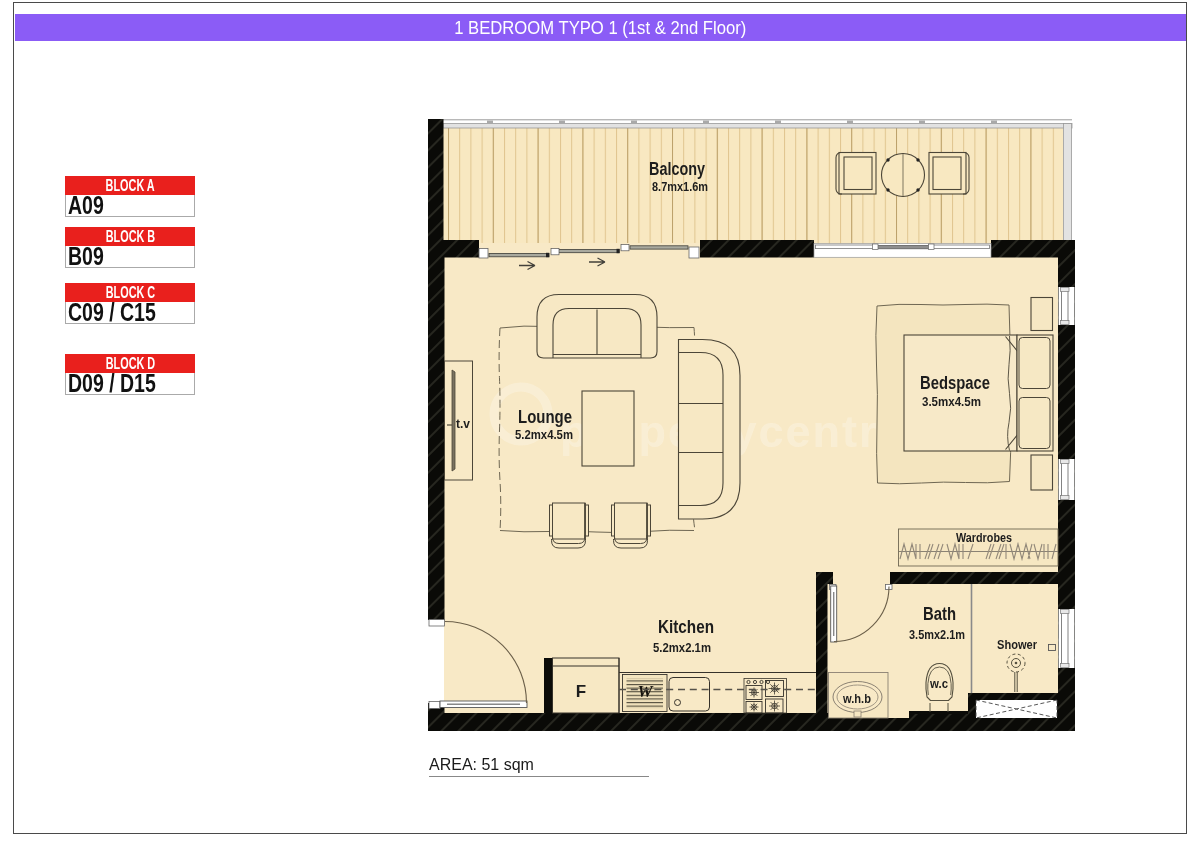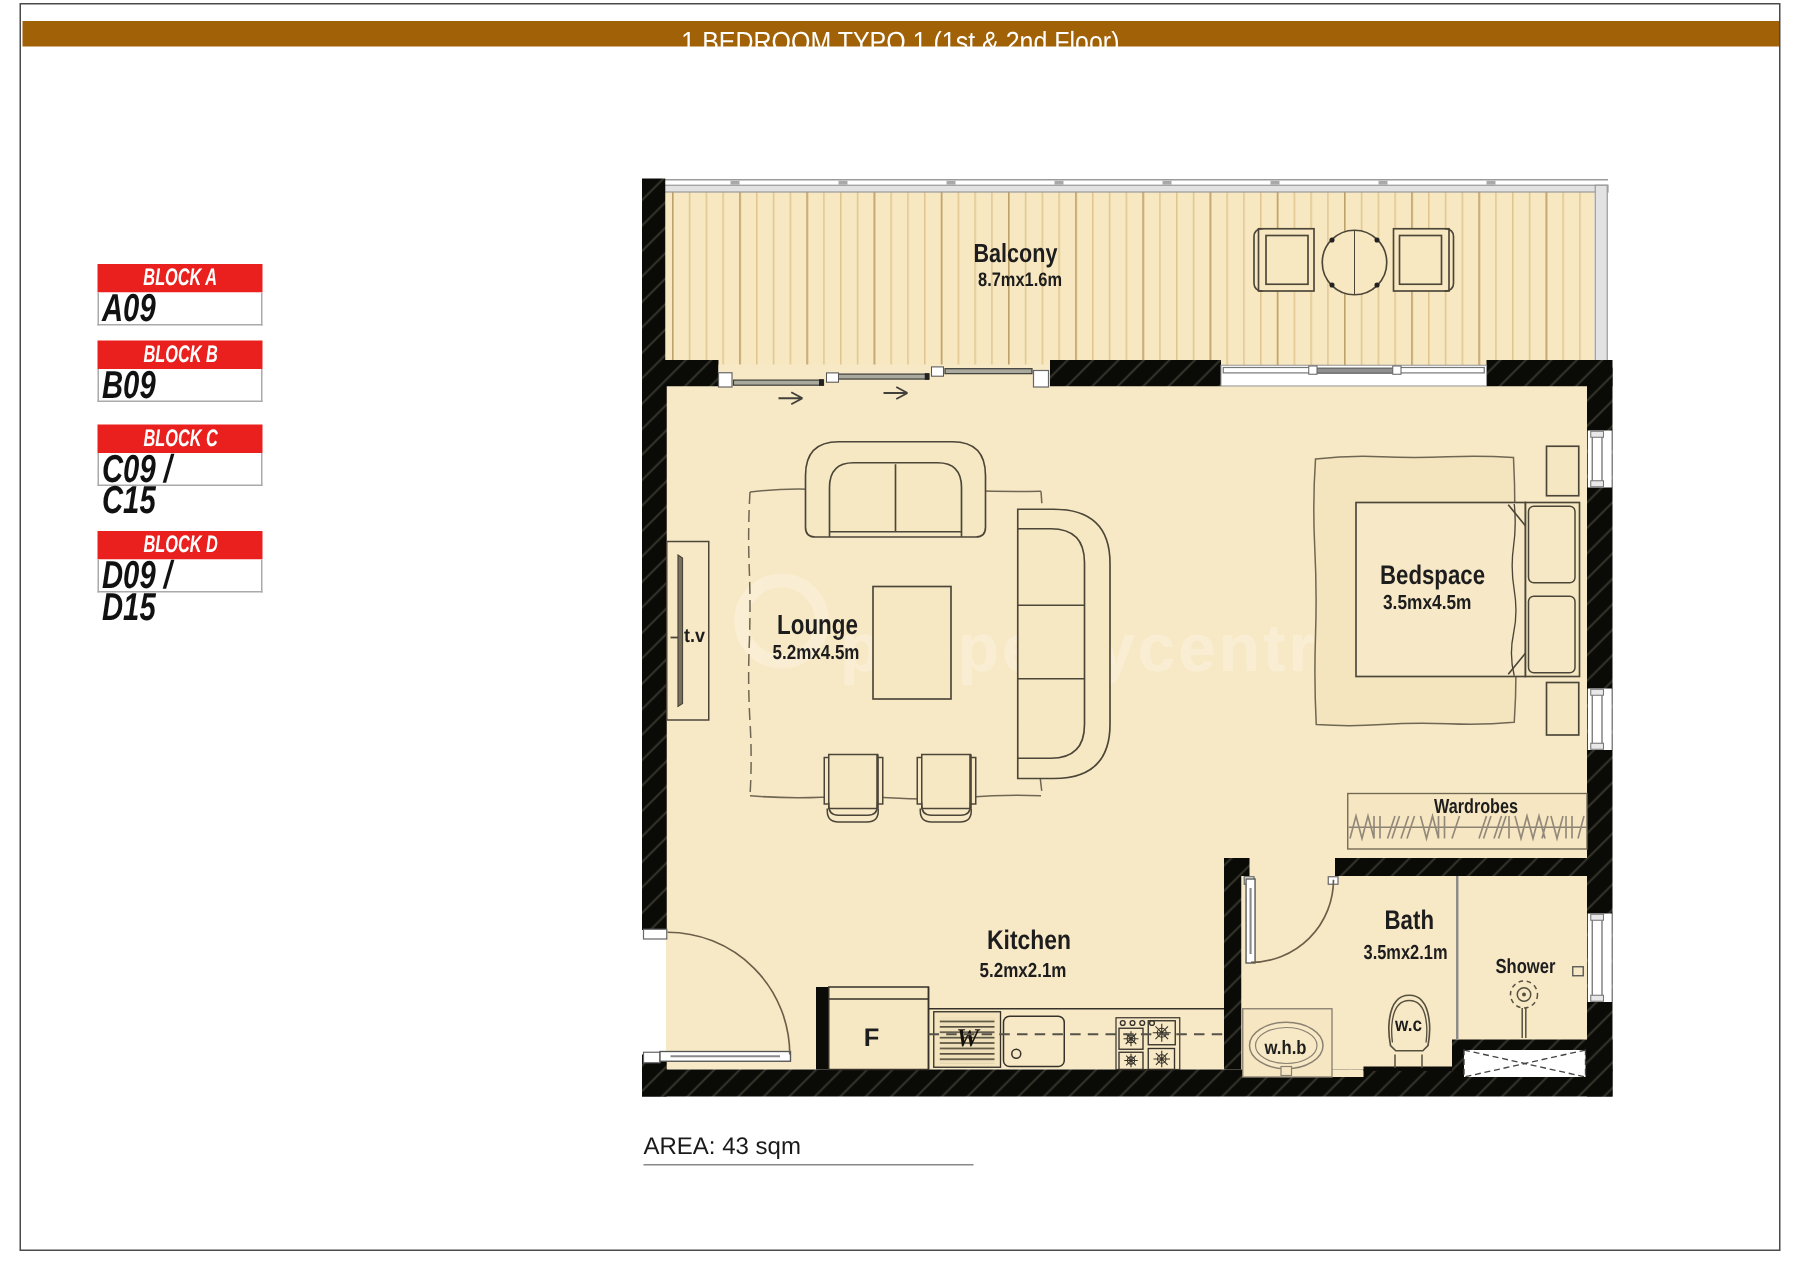--- a/index.html
+++ b/index.html
@@ -1,21 +1,21 @@
 <!DOCTYPE html>
 <html><head>
 <meta charset="utf-8">
 <style>
   html,body{margin:0;padding:0;background:#fff;}
   body{width:1200px;height:848px;position:relative;font-family:"Liberation Sans",sans-serif;overflow:hidden;}
   .frame{position:absolute;left:13px;top:2px;width:1172px;height:830px;border:1px solid #4a4a4a;}
-  .titlebar{position:absolute;left:15px;top:14px;width:1171px;height:17px;background:#a16207;color:#fff;
+  .titlebar{position:absolute;left:15px;top:14px;width:1171px;height:27px;background:#8b5cf6;color:#fff;
     font-size:18.5px;text-align:center;line-height:27px;}
   .titlebar span{display:inline-block;transform:scaleX(0.9);transform-origin:center;}
-  .blk{position:absolute;left:65px;width:110px;font-style:italic;}
+  .blk{position:absolute;left:65px;width:130px;}
   .blkhead{height:19px;background:#e9201d;color:#fff;font-weight:bold;font-size:16px;line-height:19px;text-align:center;}
   .blkhead span,.blkbody span{display:inline-block;transform:scaleX(0.68);transform-origin:center;}
   .blkbody{height:21px;background:#fff;border:1px solid #aaa;border-top:none;font-weight:bold;font-size:26px;
     line-height:21px;color:#111;}
   .blkbody span{transform-origin:left center;margin-left:2px;transform:scaleX(0.75);}
   .area{position:absolute;left:429px;top:756px;font-size:16px;color:#1a1a1a;}
   .areal{position:absolute;left:429px;top:776px;width:220px;border-top:1px solid #888;}
 </style>
 </head>
 <body>
@@ -37,21 +37,21 @@
 <div class="blk" style="top:283px">
     <div class="blkhead"><span>BLOCK C</span></div>
     <div class="blkbody"><span>C09 / C15</span></div>
   </div>
 
 <div class="blk" style="top:354px">
     <div class="blkhead"><span>BLOCK D</span></div>
     <div class="blkbody"><span>D09 / D15</span></div>
   </div>
 
-<div class="area">AREA: 43 sqm</div>
+<div class="area">AREA: 51 sqm</div>
 <div class="areal"></div>
 
 <svg width="1200" height="848" viewBox="0 0 1200 848" style="position:absolute;left:0;top:0" fill="none" stroke-linecap="butt">
 <defs>
   <pattern id="hatch" width="12" height="12" patternUnits="userSpaceOnUse" patternTransform="rotate(-45)">
     <rect width="12" height="12" fill="#0a0a07"></rect>
     <line x1="0" y1="1" x2="12" y2="1" stroke="#3a3a30" stroke-width="1.2"></line>
   </pattern>
   <pattern id="deck" width="11.2" height="8" patternUnits="userSpaceOnUse">
     <rect width="11.2" height="8" fill="#f8e8c1"></rect>

